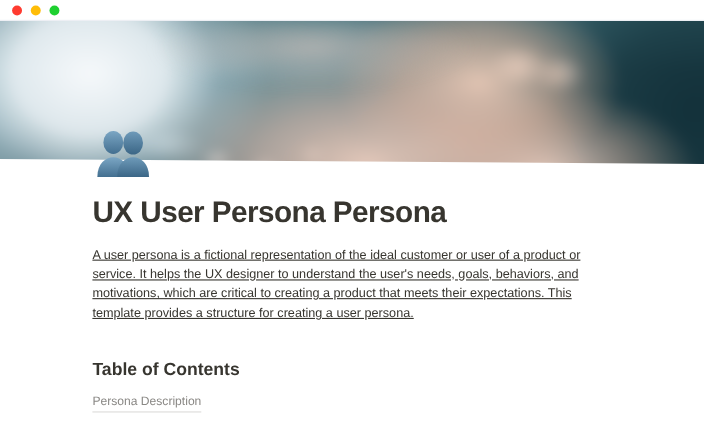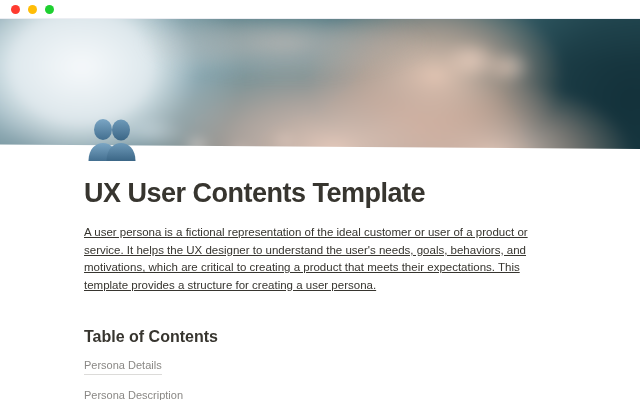--- a/index.html
+++ b/index.html
@@ -190,27 +190,24 @@
 
       <ellipse cx="17" cy="11.5" rx="9" ry="10.5" fill="url(#bust1)"></ellipse>
       <path d="M2.5 43 C2.5 30.5 10 25 17 25 C24 25 31.5 30.5 31.5 43 Z" fill="url(#bust1)"></path>
 
       <ellipse cx="35" cy="12" rx="9" ry="10.5" fill="url(#bust2)"></ellipse>
       <path d="M20.5 43 C20.5 30.5 28 25 35 25 C42 25 49.5 30.5 49.5 43 Z" fill="url(#bust2)"></path>
     </svg>
   </div>
 
   <div class="content">
-    <h1 class="page-title">UX User Contents Template</h1>
+    <h1 class="page-title">UX User Persona Persona</h1>
     <p class="intro">A user persona is a fictional representation of the ideal customer or user of a product or service. It helps the UX designer to understand the user's needs, goals, behaviors, and motivations, which are critical to creating a product that meets their expectations. This template provides a structure for creating a user persona.</p>
 
     <h2 class="toc-heading">Table of Contents</h2>
     <ul class="toc-list">
-      <li class="toc-item">
-        <span class="toc-link">Persona Details</span>
-      </li>
       <li class="toc-item">
         <span class="toc-link">Persona Description</span>
       </li>
     </ul>
   </div>
 
 </div>
 
 </body></html>

